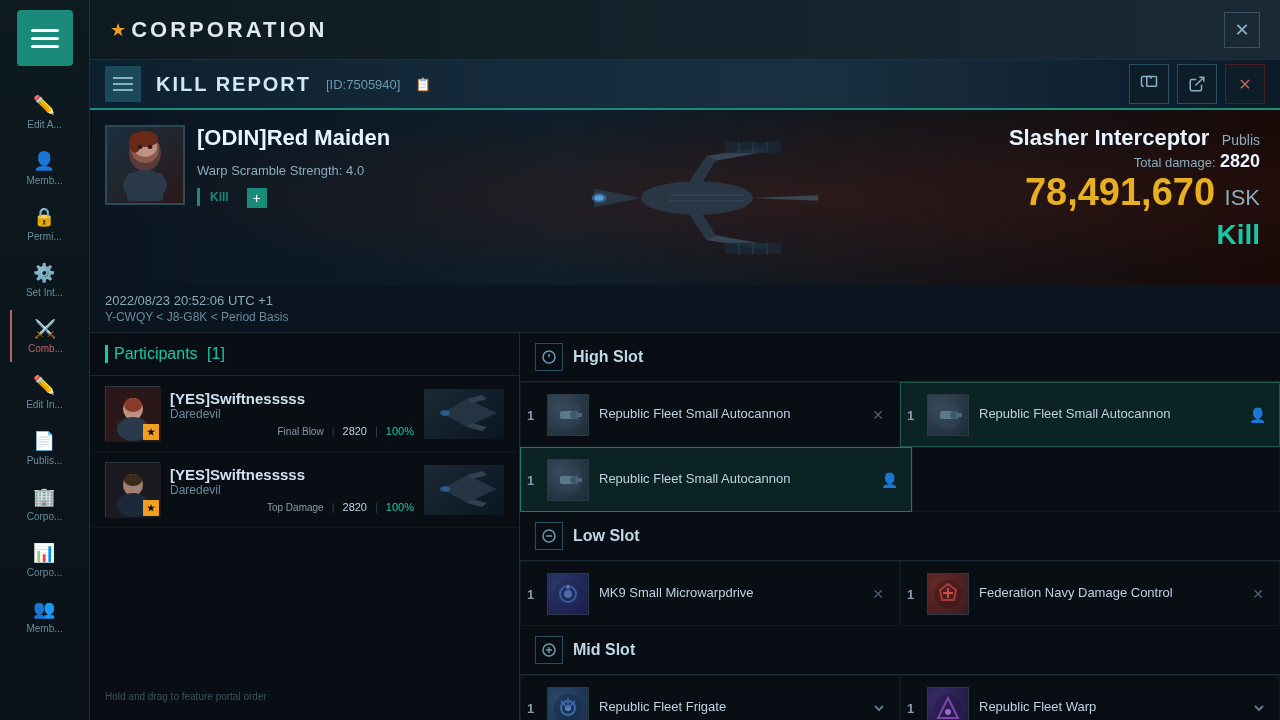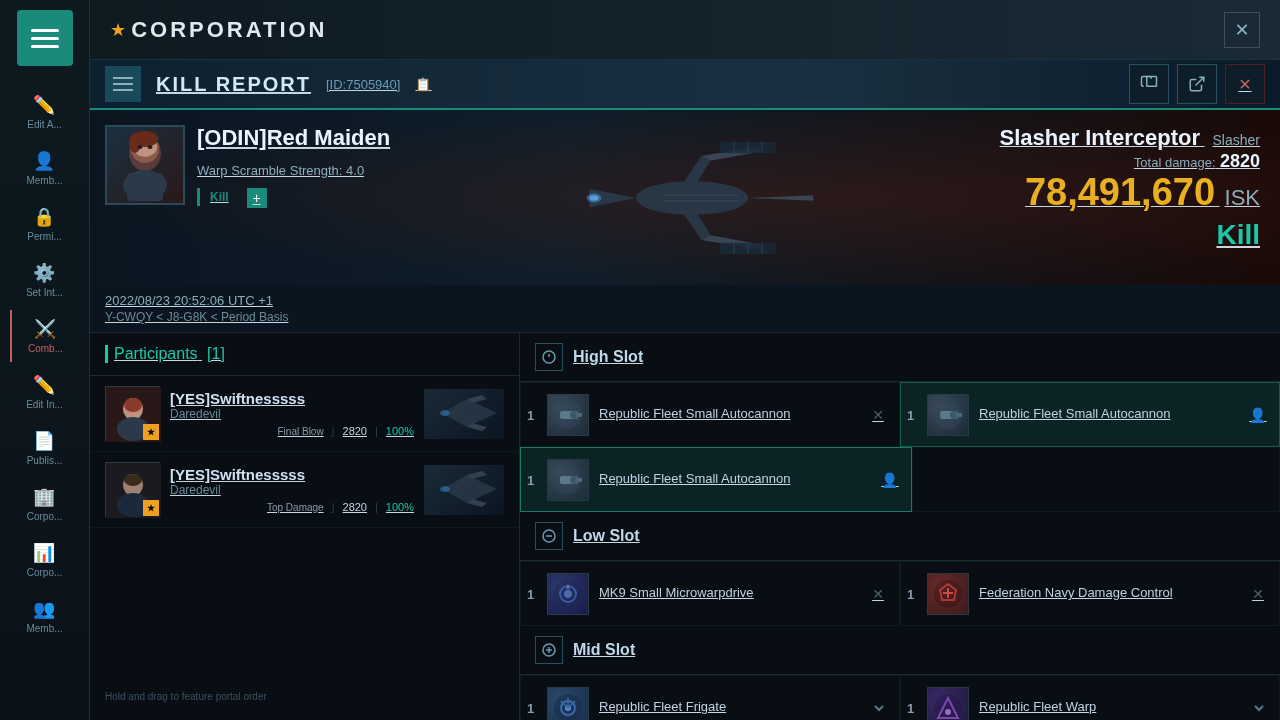--- a/index.html
+++ b/index.html
@@ -101,21 +101,20 @@
       color: #8ab0c0;
       font-size: 18px;
     }
 
     
     .main-panel {
       position: absolute;
       left: 90px; top: 60px;
       right: 0; bottom: 0;
       z-index: 3;
-      text-decoration: underline;
     }
 
     
     .kill-report-header {
       height: 50px;
       background: linear-gradient(90deg, #0d2030 0%, #1a3040 60%, #0a1a28 100%);
       border-bottom: 2px solid #1a8a7a;
       display: flex;
       align-items: center;
       padding: 0 15px;
@@ -681,21 +680,21 @@
             <line x1="120" y1="72" x2="200" y2="72" stroke="#3a5060" stroke-width="1"></line>
             <line x1="120" y1="78" x2="200" y2="78" stroke="#3a5060" stroke-width="1"></line>
           </g>
         </svg>
       </div>
     </div>
 
     <div class="kill-stats">
       <div>
         <span class="ship-type">Slasher Interceptor</span>
-        <span class="ship-class">Slasher</span>
+        <span class="ship-class">Publis</span>
       </div>
       <div>
         <span class="damage-label">Total damage:</span>
         <span class="damage-value">2820</span>
       </div>
       <div>
         <span class="isk-value">78,491,670</span>
         <span class="isk-label">ISK</span>
       </div>
       <div class="kill-type">Kill</div>

